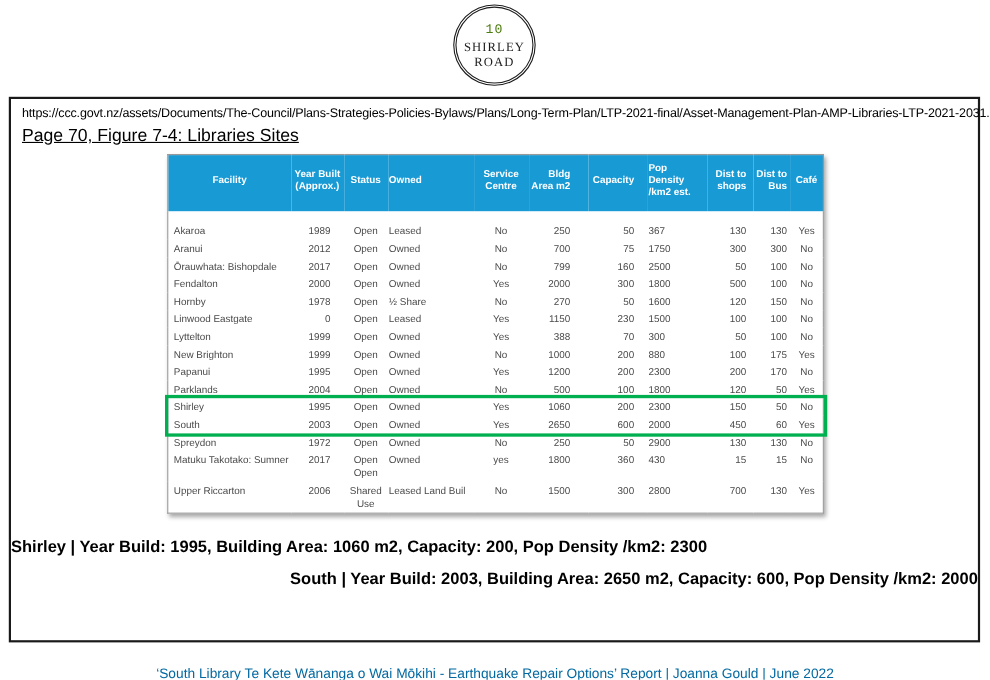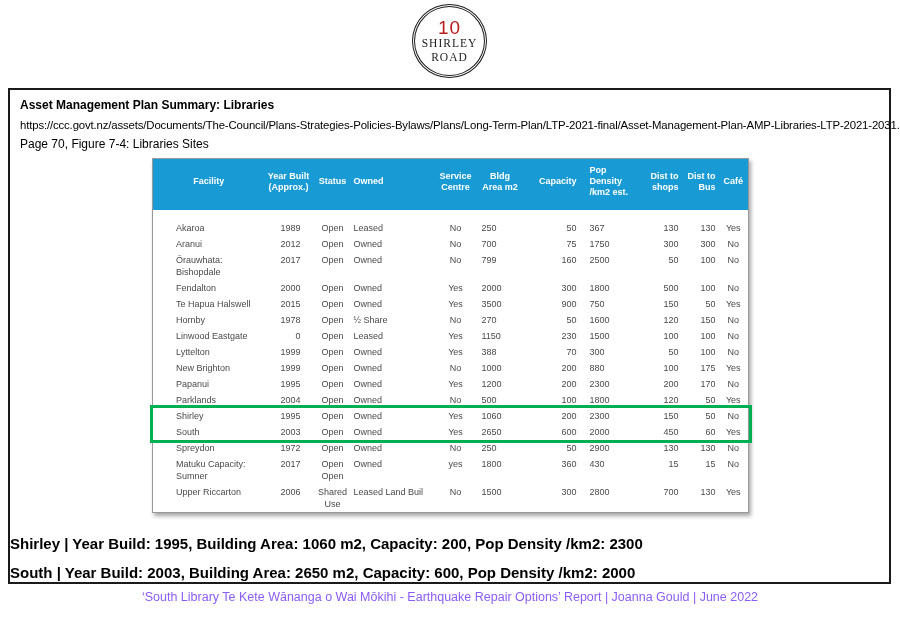--- a/index.html
+++ b/index.html
@@ -4,73 +4,72 @@
 <style>
   * { margin:0; padding:0; box-sizing:border-box; }
   html,body { width:900px; height:618px; background:#ffffff; font-family:"Liberation Sans", sans-serif; color:#000; overflow:hidden; }
   .stage { position:relative; width:900px; height:618px; background:#fff; }
 
   
   .logo { position:absolute; left:412px; top:4px; width:75px; height:74px;
           border:3px double #1c1c1c; border-radius:50%;
           display:flex; flex-direction:column; align-items:center; justify-content:center;
           background:#fff; }
-  .logo-number { font-family:Liberation Sans, sans-serif; font-size:19px; letter-spacing:1px; color:#b91c1c; line-height:17px; }
+  .logo-number { font-family:Liberation Mono, monospace; font-size:12px; letter-spacing:1px; color:#4d7c0f; line-height:17px; }
   .logo-line   { font-family:"Liberation Serif", serif; font-size:11.5px; letter-spacing:1px; color:#1c1c1c; line-height:14px; }
 
   
   .doc-box { position:absolute; left:8px; top:88px; width:883px; height:496px;
              border:2px solid #1a1a1a; background:#fff; }
   .doc-title  { margin:8px 0 0 10px;  font-size:12px; font-weight:bold; white-space:nowrap; }
   .doc-url    { margin:7px 0 0 10px;  font-size:11.4px; white-space:nowrap; letter-spacing:-0.15px; }
-  .doc-figref { margin:6px 0 0 10px;  font-size:12px; white-space:nowrap; }
+  .doc-figref { margin:6px 0 0 10px;  font-size:16px; white-space:nowrap;text-decoration:underline; }
 
   
   .table-wrap { margin:7px 0 0 142px; width:596px; }
   table { border-collapse:collapse; width:596px; background:#fff;
           border:1px solid #999; box-shadow:2px 3px 4px rgba(0,0,0,0.35);
           font-size:9px; color:#4a4a4a; table-layout:fixed; }
   thead th { background:var(--header-bg,#189AD5); color:#fff; font-weight:bold;
              font-size:9px; line-height:11px; text-align:center; vertical-align:middle;
              padding:6px 1px 12px; height:38px; }
   td { line-height:12px; padding:2px 1px; vertical-align:top; height:15px; }
   tbody:first-of-type tr:first-child td { padding-top:12px; }
   tbody.hl { outline:3px solid var(--hl-color,#00B050); }
 
-  .c0  { width:112px; text-align:left;  padding-left:23px; }
+  .c0  { width:112px; text-align:left;  padding-left:5px; }
   .c1  { width:48px;  text-align:right; padding-right:12px; }
   .c2  { width:40px;  text-align:center;  }
   .c3  { width:78px;  text-align:left;margin-top:12px;  }
   .c4  { width:50px;  text-align:center;}
-  .c5  { width:54px;  padding-right:16px; }
+  .c5  { width:54px;  text-align:right; padding-right:16px; }
   .c6  { width:54px;  text-align:right; padding-right:12px; }
   .c7  { width:54px;  text-align:left; padding-right:5px; }
   .c8  { width:42px;  text-align:right; padding-right:6px; }
   .c9  { width:34px;  text-align:right; padding-right:3px; }
   .c10 { width:30px;  text-align:center;}
   thead th.c0, thead th.c1 { text-align:center; padding-left:1px; padding-right:1px; }
 
   
   .summary-line1 { margin-top:22px; text-align:left; font-size:15px; font-weight:bold; }
-  .summary-line2 { margin-top:12px; text-align:left; font-size:15px; font-weight:bold; }
-  .footer { position:absolute; left:0; top:590px; width:900px; text-align:center; font-size:12.5px; color:#8b5cf6; }
+  .summary-line2 { margin-top:12px; text-align:right; font-size:15px; font-weight:bold; }
+  .footer { position:absolute; left:0; top:605px; width:900px; text-align:center; font-size:12.5px; color:#0369a1; }
 </style>
 </head>
 <body>
 
 <div class="stage">
 
   <div class="logo">
     <div class="logo-number">10</div>
     <div class="logo-line">SHIRLEY</div>
     <div class="logo-line">ROAD</div>
   </div>
 
   <div class="doc-box">
-    <div class="doc-title">Asset Management Plan Summary: Libraries</div>
     <div class="doc-url">https://ccc.govt.nz/assets/Documents/The-Council/Plans-Strategies-Policies-Bylaws/Plans/Long-Term-Plan/LTP-2021-final/Asset-Management-Plan-AMP-Libraries-LTP-2021-2031.PDF</div>
     <div class="doc-figref">Page 70, Figure 7-4: Libraries Sites</div>
 
     <div class="table-wrap">
       <table id="libraries-table">
         <thead>
           <tr>
               <th class="c0">Facility</th>
               <th class="c1">Year Built (Approx.)</th>
               <th class="c2">Status</th>
@@ -131,33 +130,20 @@
               <td class="c3">Owned</td>
               <td class="c4">Yes</td>
               <td class="c5">2000</td>
               <td class="c6">300</td>
               <td class="c7">1800</td>
               <td class="c8">500</td>
               <td class="c9">100</td>
               <td class="c10">No</td>
             </tr>
             <tr>
-              <td class="c0">Te Hapua Halswell</td>
-              <td class="c1">2015</td>
-              <td class="c2">Open</td>
-              <td class="c3">Owned</td>
-              <td class="c4">Yes</td>
-              <td class="c5">3500</td>
-              <td class="c6">900</td>
-              <td class="c7">750</td>
-              <td class="c8">150</td>
-              <td class="c9">50</td>
-              <td class="c10">Yes</td>
-            </tr>
-            <tr>
               <td class="c0">Hornby</td>
               <td class="c1">1978</td>
               <td class="c2">Open</td>
               <td class="c3">½ Share</td>
               <td class="c4">No</td>
               <td class="c5">270</td>
               <td class="c6">50</td>
               <td class="c7">1600</td>
               <td class="c8">120</td>
               <td class="c9">150</td>
@@ -265,21 +251,21 @@
               <td class="c3">Owned</td>
               <td class="c4">No</td>
               <td class="c5">250</td>
               <td class="c6">50</td>
               <td class="c7">2900</td>
               <td class="c8">130</td>
               <td class="c9">130</td>
               <td class="c10">No</td>
             </tr>
             <tr>
-              <td class="c0">Matuku Capacity: Sumner</td>
+              <td class="c0">Matuku Takotako: Sumner</td>
               <td class="c1">2017</td>
               <td class="c2">Open Open</td>
               <td class="c3">Owned</td>
               <td class="c4">yes</td>
               <td class="c5">1800</td>
               <td class="c6">360</td>
               <td class="c7">430</td>
               <td class="c8">15</td>
               <td class="c9">15</td>
               <td class="c10">No</td>

